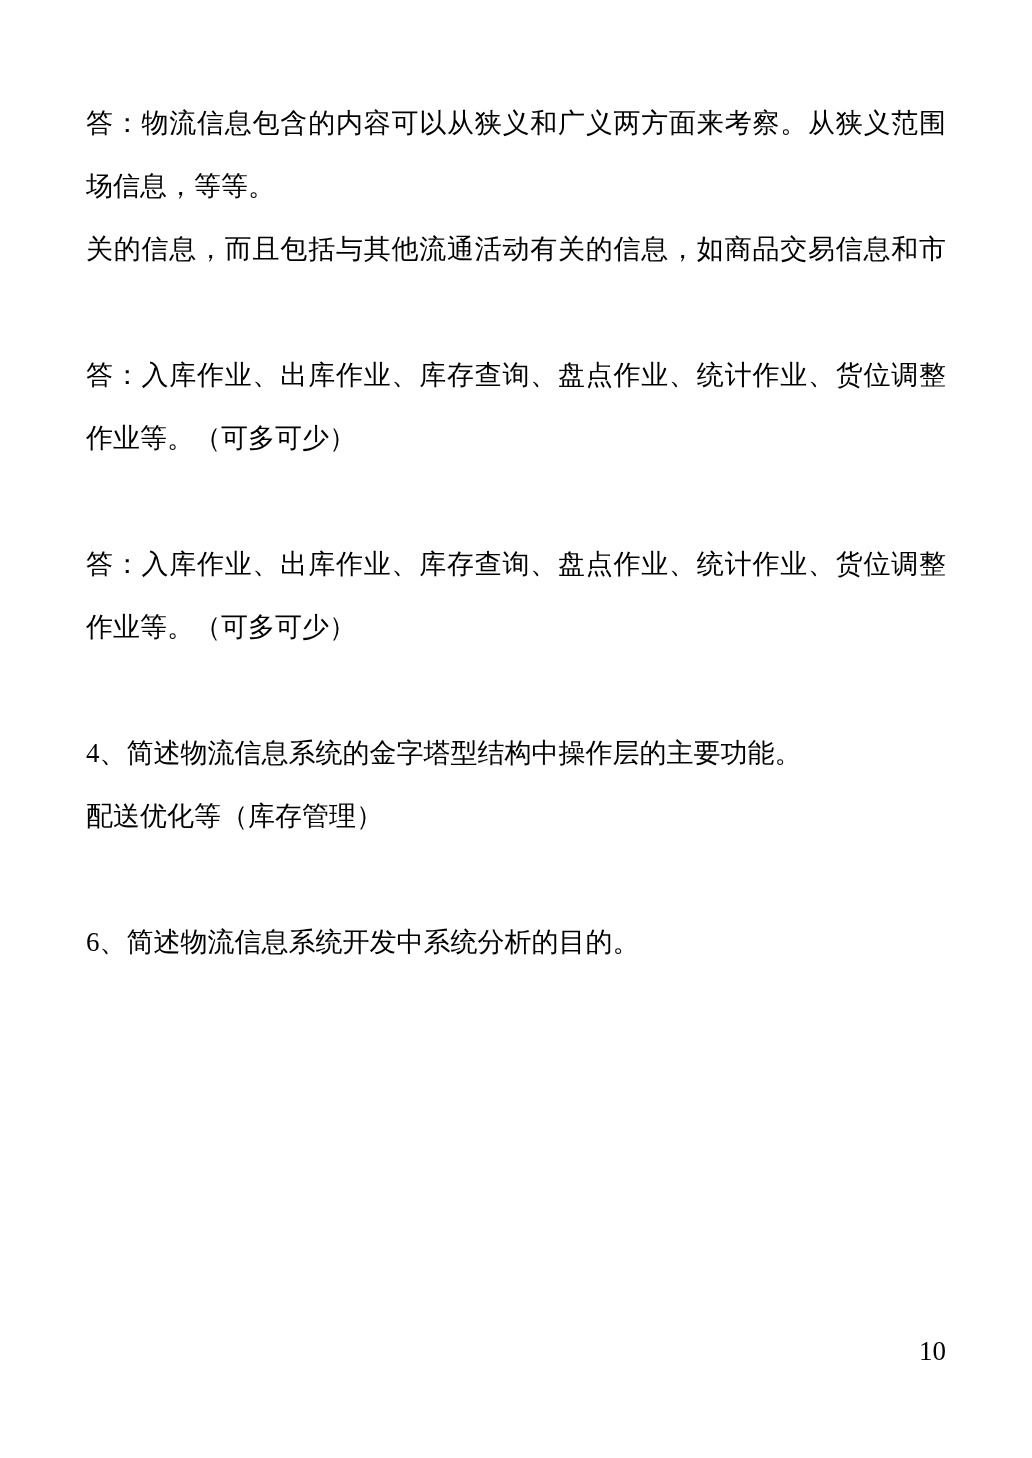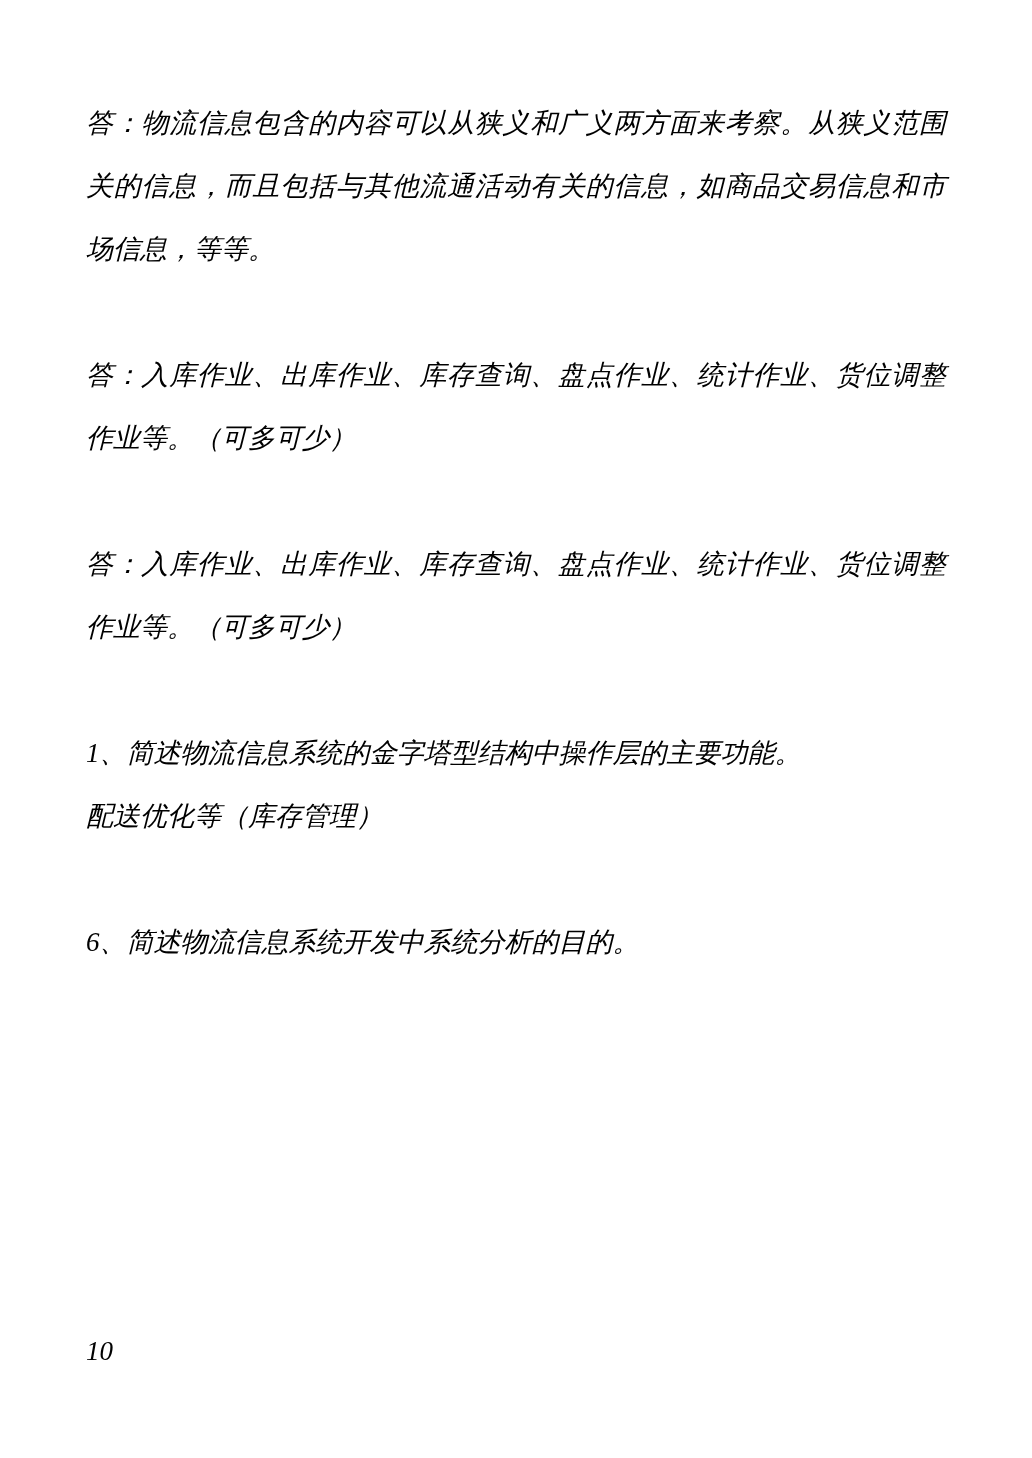--- a/index.html
+++ b/index.html
@@ -15,21 +15,20 @@
     color: #000000;
     overflow: hidden;
   }
   .page {
     position: absolute;
     left: 0;
     top: 0;
     width: 1032px;
     height: 1458px;
     background: #ffffff;
-    font-style: italic;
   }
   .content {
     position: absolute;
     left: 86px;
     top: 92px;
     width: 860px;
     font-size: 27px;
     line-height: 63px;
   }
   .section {
@@ -42,49 +41,49 @@
   .line.justified {
     text-align: justify;
     text-align-last: justify;
     text-justify: inter-ideograph;
   }
   .page-number {
     position: absolute;
     left: 86px;
     top: 1320px;
     width: 860px;
-    text-align: left;
+    text-align: right;
     font-size: 27px;
     line-height: 63px;
   }
 </style>
 </head>
 <body>
 
 <div class="page">
   <div class="content">
 
     <div class="section">
       <div class="line justified">答：物流信息包含的内容可以从狭义和广义两方面来考察。从狭义范围</div>
+      <div class="line">场信息，等等。</div>
       <div class="line justified">关的信息，而且包括与其他流通活动有关的信息，如商品交易信息和市</div>
-      <div class="line">场信息，等等。</div>
     </div>
 
     <div class="section">
       <div class="line justified">答：入库作业、出库作业、库存查询、盘点作业、统计作业、货位调整</div>
       <div class="line">作业等。（可多可少）</div>
     </div>
 
     <div class="section">
       <div class="line justified">答：入库作业、出库作业、库存查询、盘点作业、统计作业、货位调整</div>
       <div class="line">作业等。（可多可少）</div>
     </div>
 
     <div class="section">
-      <div class="line">1、简述物流信息系统的金字塔型结构中操作层的主要功能。</div>
+      <div class="line">4、简述物流信息系统的金字塔型结构中操作层的主要功能。</div>
       <div class="line">配送优化等（库存管理）</div>
     </div>
 
     <div class="section">
       <div class="line">6、简述物流信息系统开发中系统分析的目的。</div>
     </div>
 
   </div>
 
   <div class="page-number">10</div>

